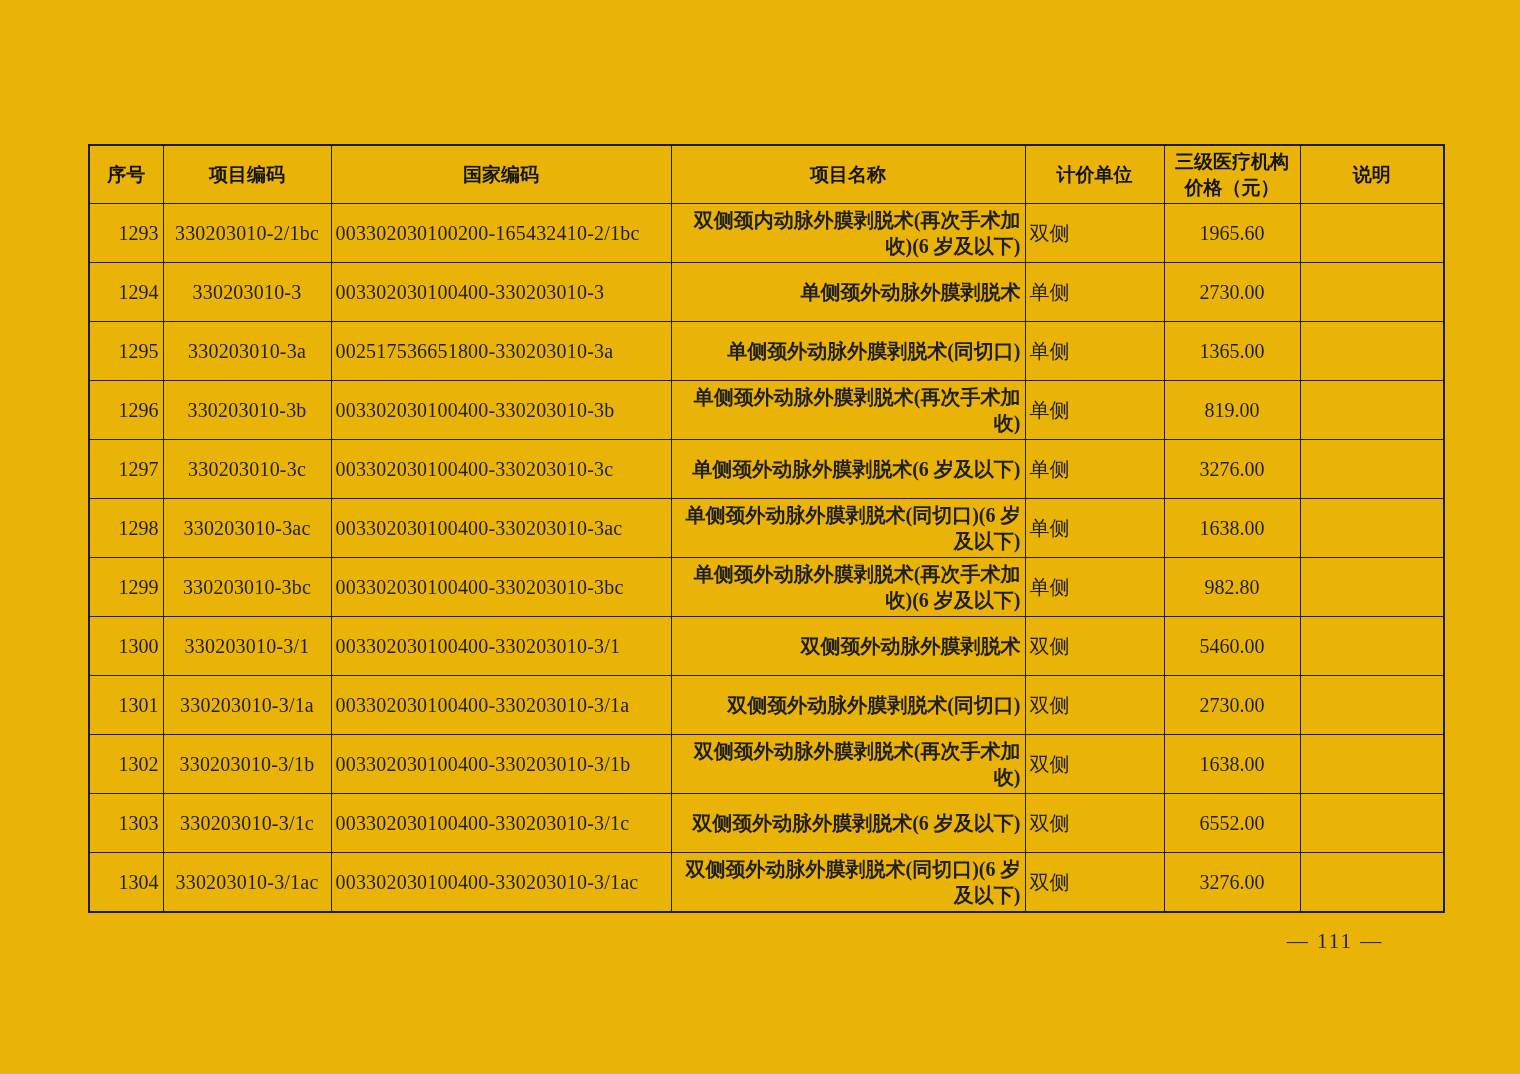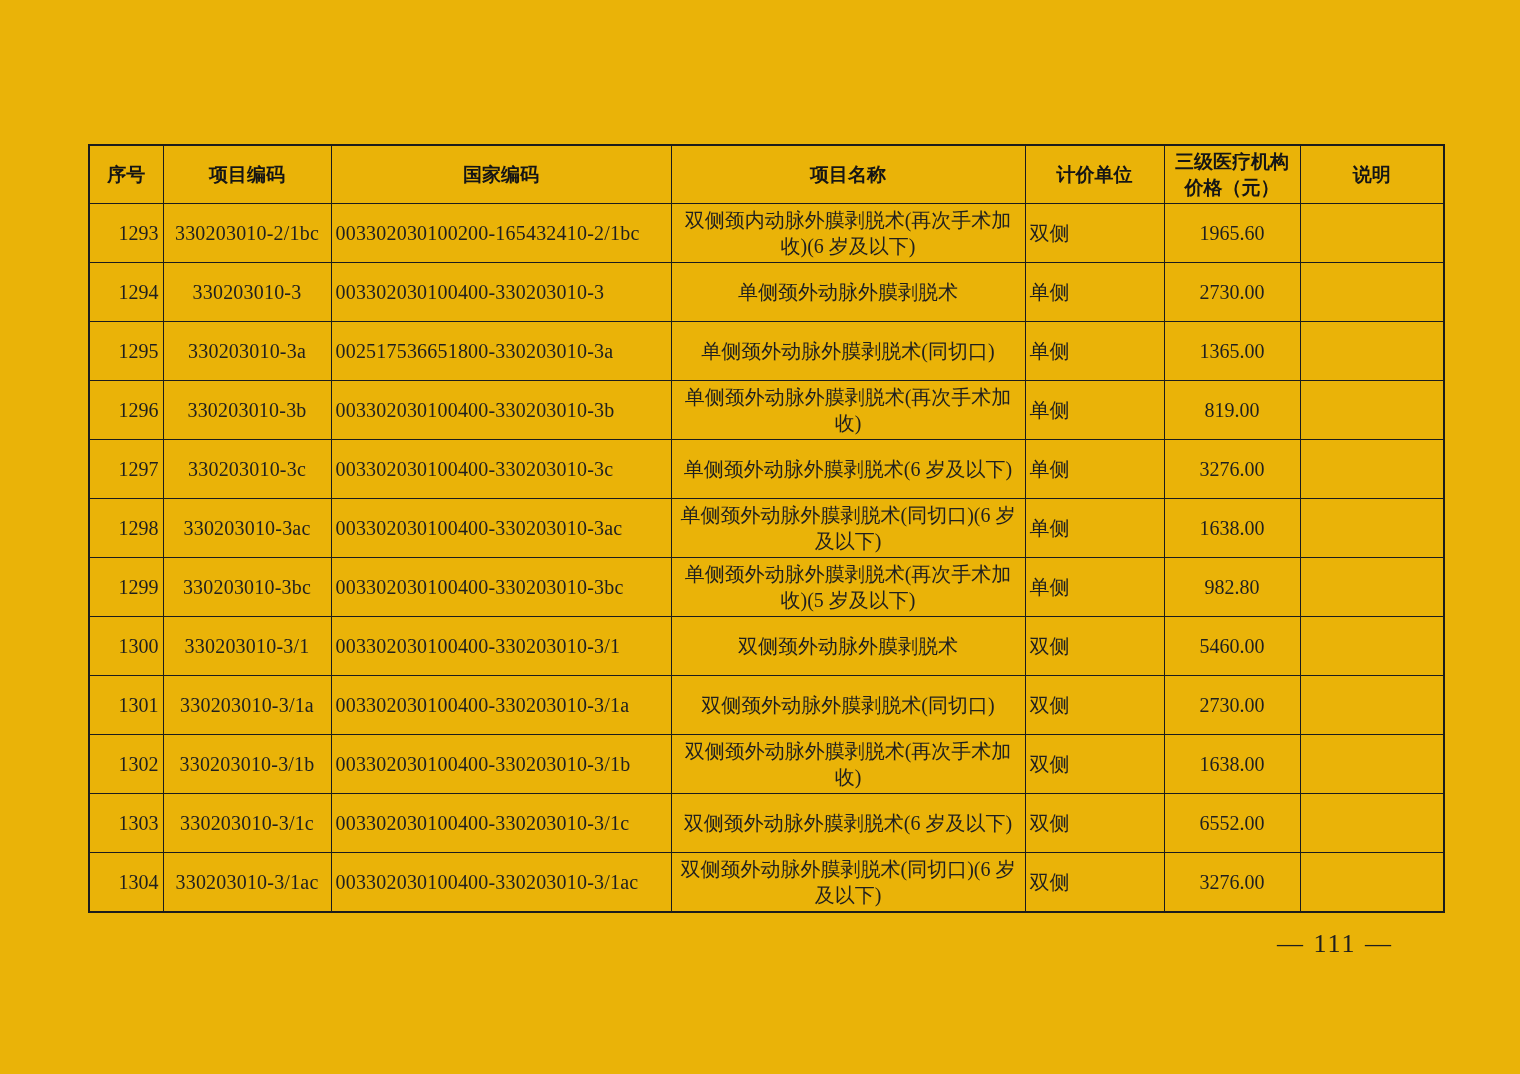--- a/index.html
+++ b/index.html
@@ -48,31 +48,31 @@
   }
   table.price-table td {
     font-size: 20px;
     line-height: 26px;
     height: 56px;
     padding: 1px 4px;
   }
   td.c-seq    { text-align: right; font-size: 19px; }
   td.c-code   { text-align: center; padding-left: 3px; font-size: 19px; letter-spacing: 0.2px; }
   td.c-ncode  { text-align: left; padding-left: 3px; font-size: 19px; letter-spacing: 0.2px; }
-  td.c-name   { text-align: center; padding-left: 4px; padding-right: 4px; }
+  td.c-name   { text-align: right; padding-left: 4px; padding-right: 4px; font-weight: bold; }
   td.c-unit   { text-align: left; }
   td.c-price  { text-align: center; font-size: 19px; }
   td.c-note   { text-align: center; }
   .page-number {
     position: absolute;
     top: 929px;
     left: 1270px;
     width: 130px;
     text-align: center;
-    font-size: 26px;
+    font-size: 21px;
     color: #1f1f1f;
     letter-spacing: 2px;
     white-space: nowrap;
   }
 </style>
 </head>
 <body>
 
 <div class="page">
 
@@ -149,21 +149,21 @@
         <td class="c-ncode">003302030100400-330203010-3ac</td>
         <td class="c-name">单侧颈外动脉外膜剥脱术(同切口)(6 岁及以下)</td>
         <td class="c-unit">单侧</td>
         <td class="c-price">1638.00</td>
         <td class="c-note"></td>
       </tr>
       <tr>
         <td class="c-seq">1299</td>
         <td class="c-code">330203010-3bc</td>
         <td class="c-ncode">003302030100400-330203010-3bc</td>
-        <td class="c-name">单侧颈外动脉外膜剥脱术(再次手术加收)(5 岁及以下)</td>
+        <td class="c-name">单侧颈外动脉外膜剥脱术(再次手术加收)(6 岁及以下)</td>
         <td class="c-unit">单侧</td>
         <td class="c-price">982.80</td>
         <td class="c-note"></td>
       </tr>
       <tr>
         <td class="c-seq">1300</td>
         <td class="c-code">330203010-3/1</td>
         <td class="c-ncode">003302030100400-330203010-3/1</td>
         <td class="c-name">双侧颈外动脉外膜剥脱术</td>
         <td class="c-unit">双侧</td>

